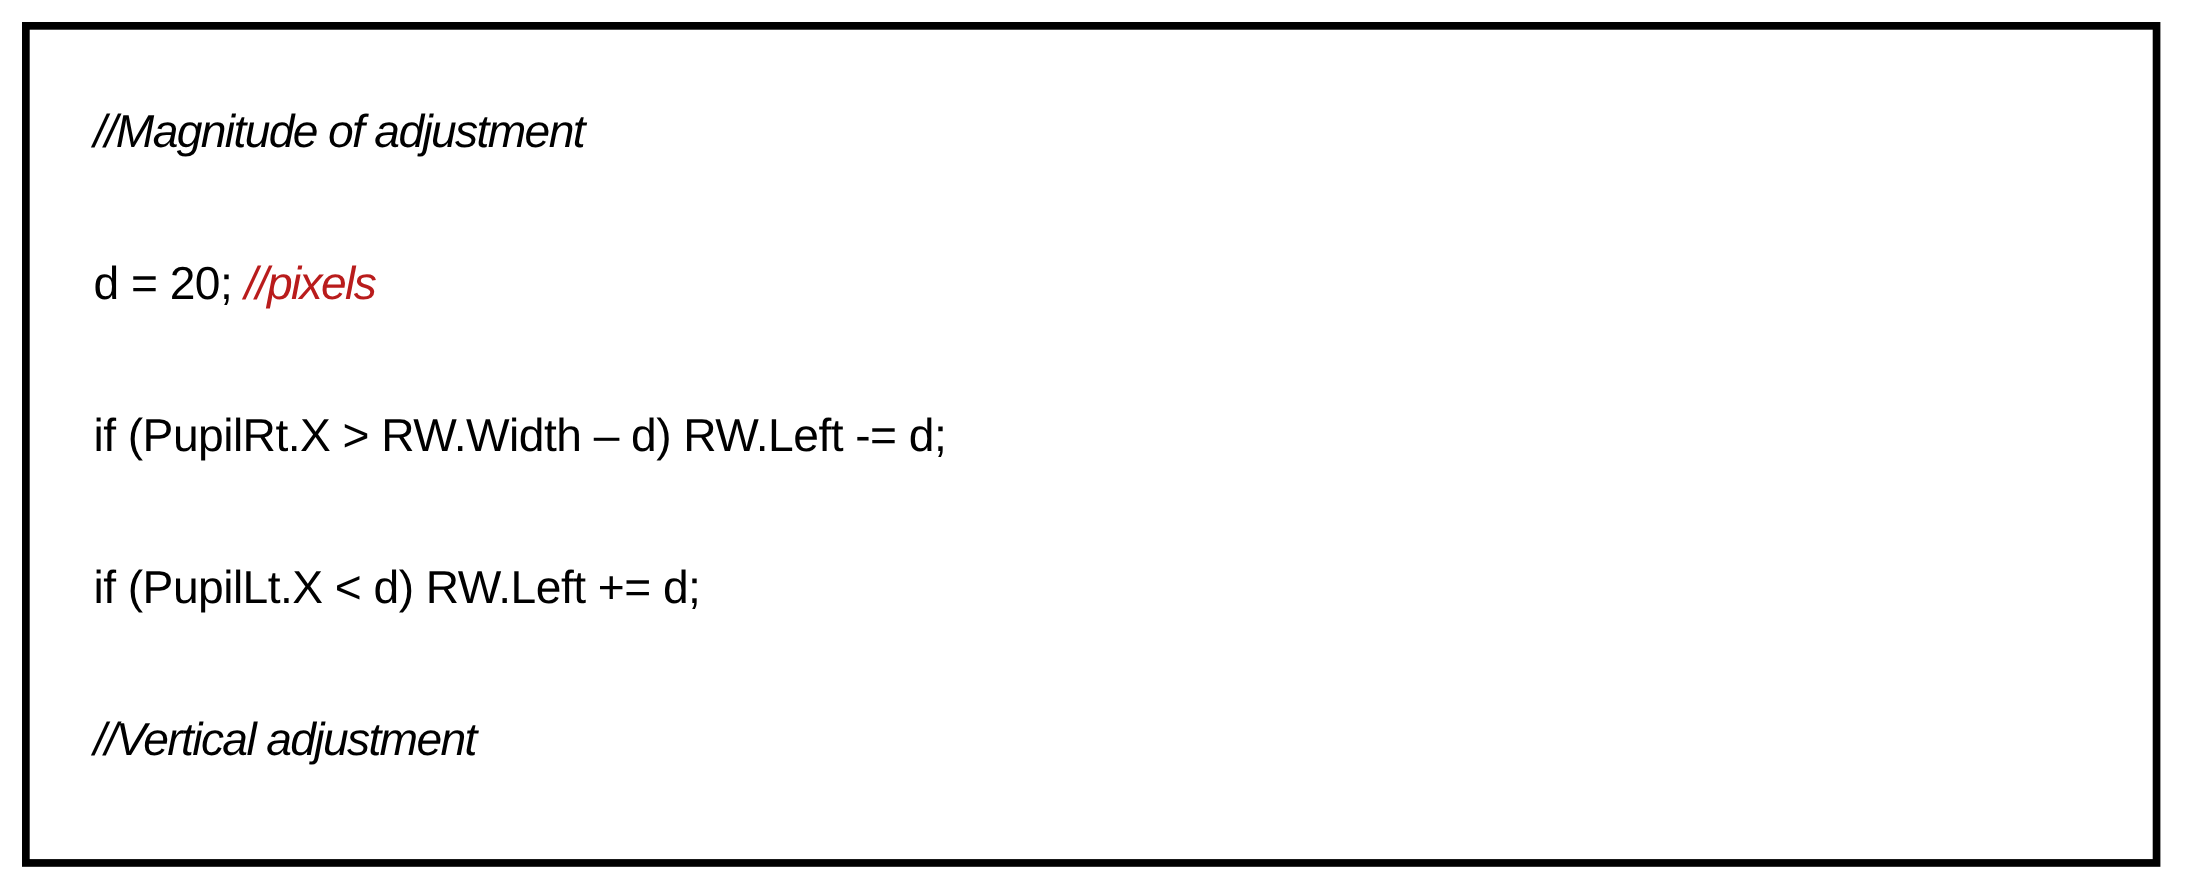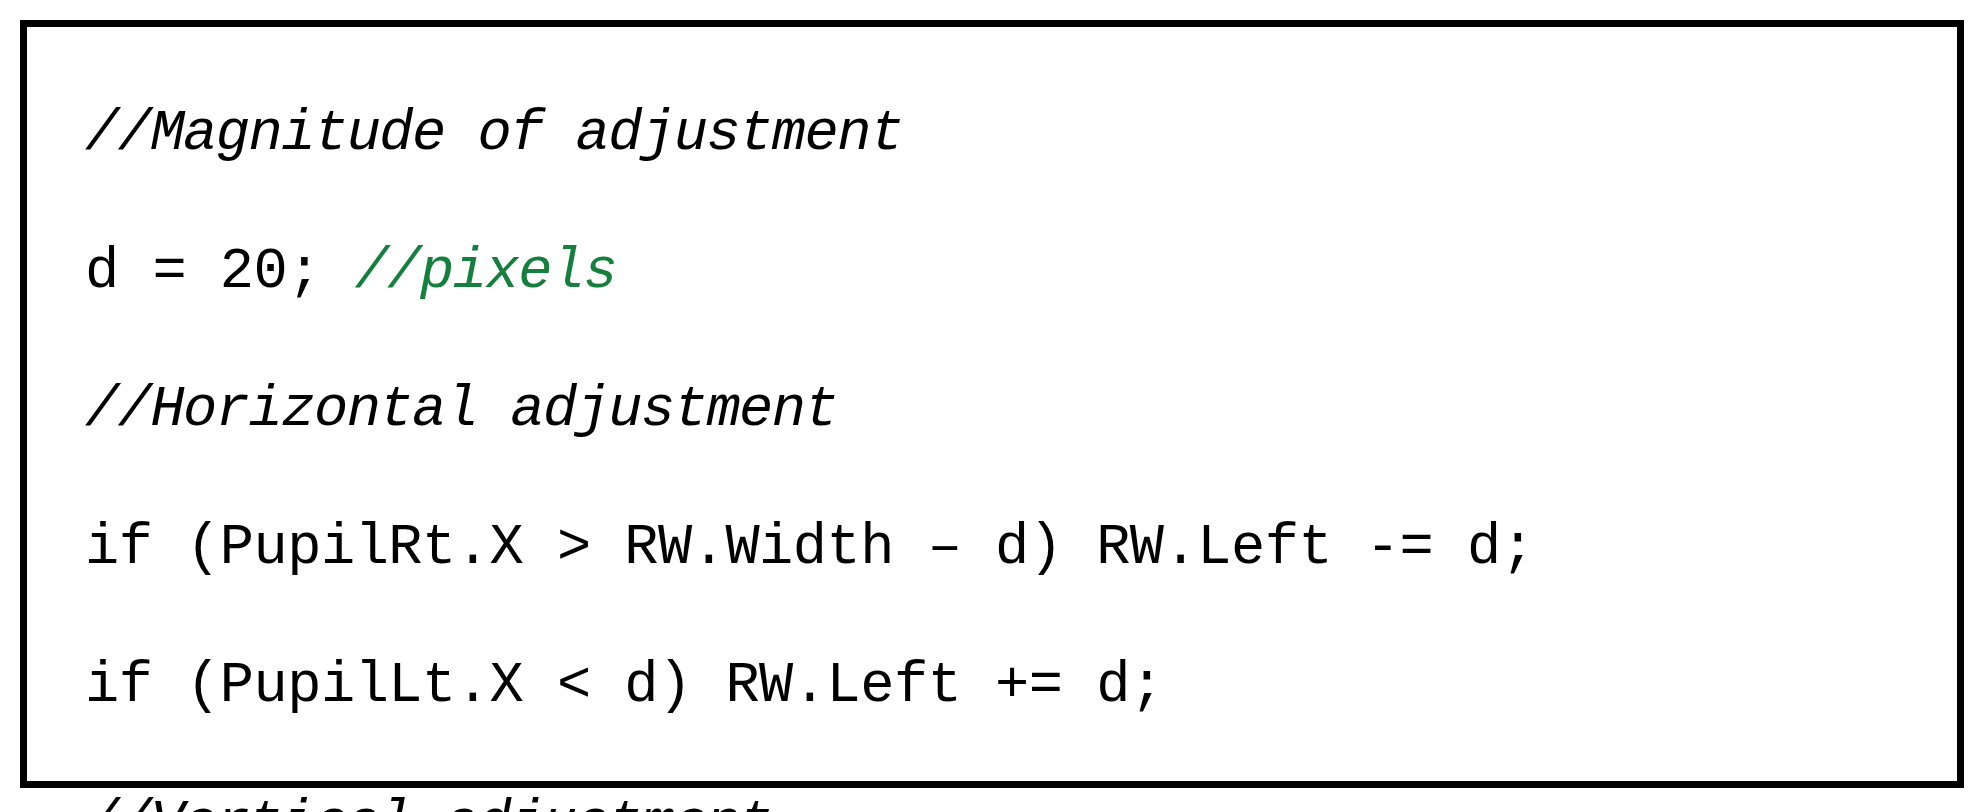--- a/index.html
+++ b/index.html
@@ -23,22 +23,22 @@
     box-sizing: border-box;
     border: 7px solid #000000;
     background: #ffffff;
   }
   .code-block {
     position: absolute;
     left: 58px;
     top: 16px;
     right: 8px;
     bottom: 4px;
-    font-family: Liberation Mono, monospace;
-    font-size: 57px;
+    font-family: Liberation Sans, sans-serif;
+    font-size: 42px;
     line-height: 69px;
     color: #000000;
     white-space: pre;
     letter-spacing: -0.5px;
   }
   .line {
     display: block;
     height: 69px;
     white-space: pre;
   }
@@ -46,35 +46,34 @@
     white-space: pre;
   }
   .comment {
     font-style: italic;
     font-stretch: condensed;
     letter-spacing: -1.5px;
   }
   .comment-blue {
     font-style: italic;
     font-stretch: condensed;
-    color: #15803d;
+    color: #b91c1c;
     letter-spacing: -1.5px;
   }
   .code {
     font-style: normal;
     text-align: center;
   }
 </style>
 </head>
 <body>
 
 <div class="screen">
   <div class="code-frame">
     <pre class="code-block"><span class="line"><span class="tok comment">//Magnitude of adjustment</span></span>
 <span class="line"><span class="tok code">d = 20; </span><span class="tok comment-blue">//pixels</span></span>
-<span class="line"><span class="tok comment">//Horizontal adjustment</span></span>
 <span class="line"><span class="tok code">if (PupilRt.X &gt; RW.Width – d) RW.Left -= d;</span></span>
 <span class="line"><span class="tok code">if (PupilLt.X &lt; d) RW.Left += d;</span></span>
 <span class="line"><span class="tok comment">//Vertical adjustment</span></span>
 
 </pre>
   </div>
 </div>
 
 </body></html>

